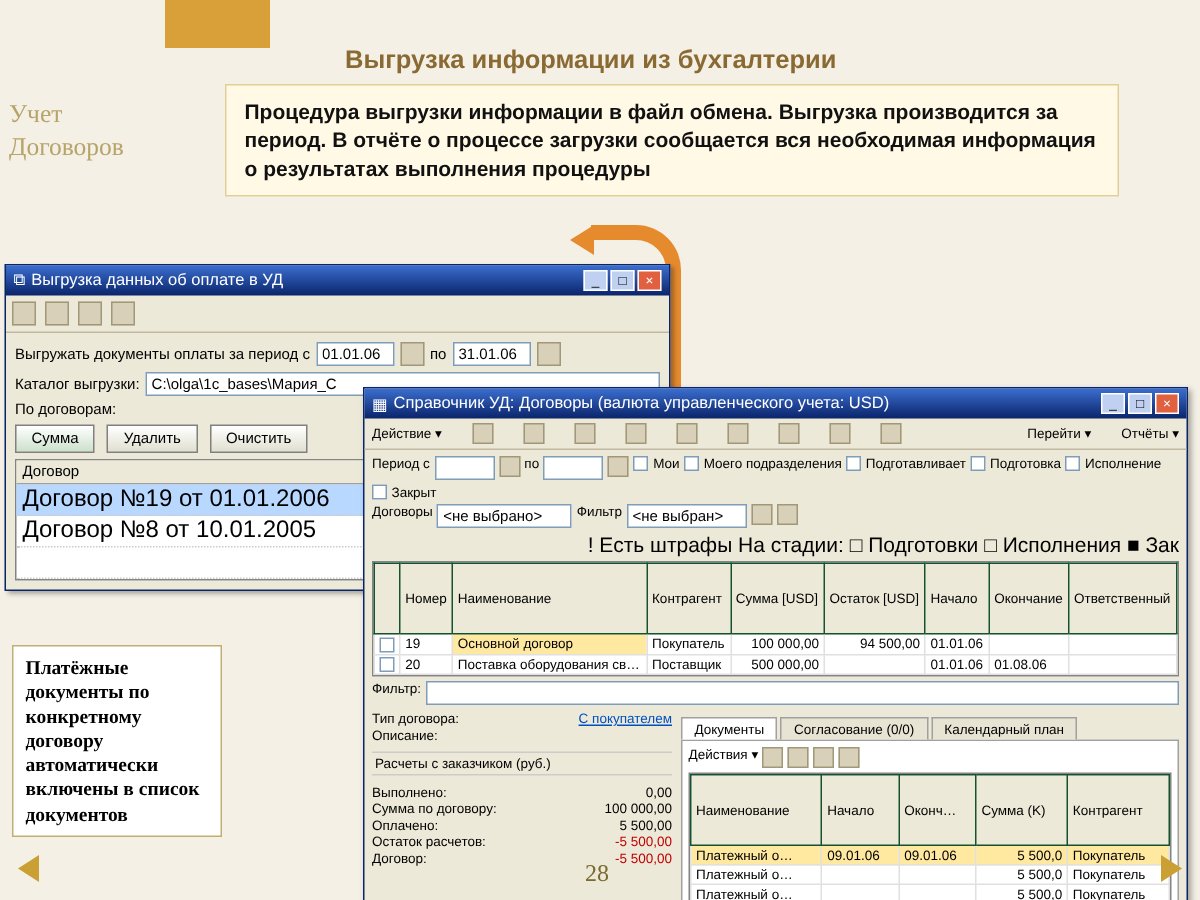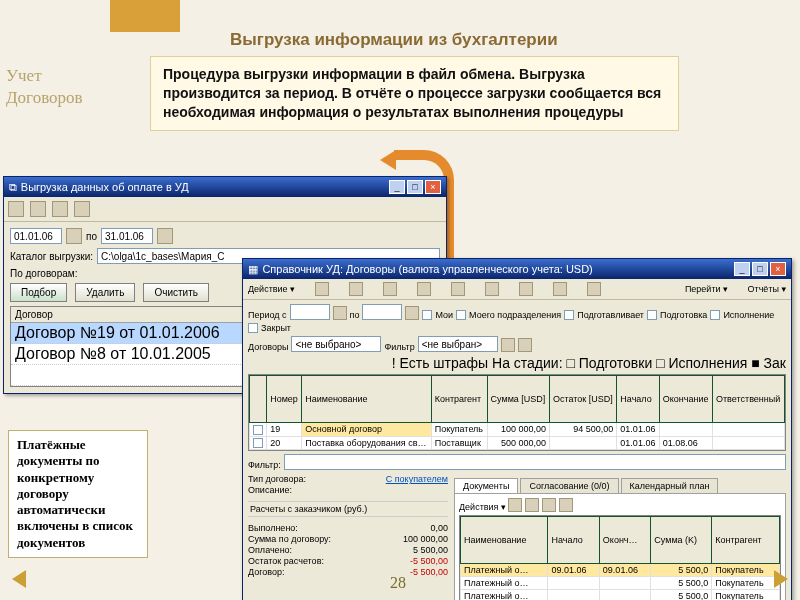--- a/index.html
+++ b/index.html
@@ -2,21 +2,21 @@
 <html><head>
 <meta charset="utf-8">
 <style>
 * { box-sizing: border-box; margin: 0; padding: 0; }
 body { font-family: Tahoma, Arial, sans-serif; font-size: 10px; background: #f4f0e6; width: 800px; height: 600px; position: relative; overflow: hidden; }
 .slide { width: 800px; height: 600px; position: relative; }
 .top-accent { position: absolute; left: 110px; top: 0; width: 70px; height: 32px; background: #d9a03a; }
 .left-col { position: absolute; left: 0; top: 0; width: 132px; height: 600px; }
 .side-title { color: #b7a46a; font-family: "Times New Roman", serif; font-size: 17px; padding: 30px 4px 0 6px; line-height: 1.3; margin-top: 35px; }
 .main-title { position: absolute; left: 230px; top: 30px; color: #8a6a33; font-weight: bold; font-size: 17px; }
-.desc-box { position: absolute; left: 150px; top: 56px; width: 529px; background: #fff9e6; border: 1px solid #e0d098; padding: 8px 12px; font-family: Arial; font-size: 14px; font-weight: bold; color: #111; line-height: 1.35; }
+.desc-box { position: absolute; left: 150px; top: 56px; width: 596px; background: #fff9e6; border: 1px solid #e0d098; padding: 8px 12px; font-family: Arial; font-size: 14px; font-weight: bold; color: #111; line-height: 1.35; }
 .note-box { position: absolute; left: 8px; top: 430px; width: 140px; background: #fff; border: 1px solid #c0b070; padding: 6px 8px; font-family: "Times New Roman", serif; font-weight: bold; font-size: 13px; line-height: 1.25; }
 .page-num { position: absolute; left: 390px; bottom: 8px; color: #7a6a30; font-family: "Times New Roman", serif; font-size: 16px; }
 .nav-tri { position: absolute; bottom: 12px; width: 0; height: 0; border-top: 9px solid transparent; border-bottom: 9px solid transparent; cursor: pointer; }
 .nav-prev { left: 12px; border-right: 14px solid #caa034; }
 .nav-next { right: 12px; border-left: 14px solid #caa034; }
 
 
 .win1 { position: absolute; left: 3px; top: 176px; width: 444px; background: #ece9d8; border: 1px solid #0a246a; box-shadow: 2px 2px 3px rgba(0,0,0,.3); }
 .titlebar { background: linear-gradient(#3b6ecf,#0a246a); color: #fff; font-size: 11px; padding: 3px 5px; display: flex; align-items: center; justify-content: space-between; }
 .titlebar .caption { display: flex; align-items: center; gap: 4px; }
@@ -36,21 +36,21 @@
 .grid .head { background: #ece9d8; border-bottom: 1px solid #a0a0a0; padding: 2px 4px; font-size: 10px; }
 .grid .row { padding: 1px 4px; font-size: 16px; border-bottom: 1px dotted #ccc; }
 .grid .row.sel { background: #b8d8ff; }
 
 
 .win2 { position: absolute; left: 242px; top: 258px; width: 550px; background: #ece9d8; border: 1px solid #0a246a; box-shadow: 2px 2px 4px rgba(0,0,0,.35); font-size: 9px; }
 .win2 .toolbar2 { padding: 3px 5px; border-bottom: 1px solid #c0b8a0; display: flex; align-items: center; gap: 20px; flex-wrap: wrap; }
 .tbsmall { width: 14px; height: 14px; background: #d8d0b8; border: 1px solid #a09878; }
 .chk { width: 10px; height: 10px; border: 1px solid #7f9db9; background: #fff; display: inline-block; vertical-align: middle; }
 .win2-body { padding: 4px 5px; }
-.filter-row { display: flex; align-items: flex-end; gap: 3px; margin-bottom: 3px; flex-wrap: wrap; }
+.filter-row { display: flex; align-items: flex-start; gap: 3px; margin-bottom: 3px; flex-wrap: wrap; }
 .table2 { border: 1px solid #848484; background: #fff; margin-top: 3px; }
 .table2 table { border-collapse: collapse; width: 100%; font-size: 9px; }
 .table2 th { background: #ece9d8; border: 1px solid #14532d; padding: 18px 3px; font-weight: normal; text-align: left; }
 .table2 td { border: 1px solid #e0e0e0; padding: 1px 3px; }
 .table2 td.num { text-align: right; }
 .table2 .hl { background: #ffe8a0; }
 .tabs { display: flex; margin-top: 5px; }
 .tab { border: 1px solid #a0a0a0; border-bottom: none; padding: 2px 8px; background: #e8e4d4; font-size: 9px; margin-right: 2px; cursor: pointer; }
 .tab.active { background: #fff; }
 .panel { border: 1px solid #a0a0a0; background: #fff; padding: 4px; }
@@ -91,35 +91,36 @@
       </div>
     </div>
     <div class="toolbar">
       <span class="tbicon"></span>
       <span class="tbicon"></span>
       <span class="tbicon"></span>
       <span class="tbicon"></span>
     </div>
     <div class="body">
       <div class="form-row">
+        <label>Выгружать документы оплаты за период с</label>
         <input class="txt" style="width: 52px;" value="01.01.06">
         <span class="tbicon"></span>
         <label>по</label>
         <input class="txt" style="width: 52px;" value="31.01.06">
         <span class="tbicon"></span>
       </div>
       <div class="form-row">
         <label>Каталог выгрузки:</label>
         <input class="txt" style="flex: 1 1 0%;" value="C:\olga\1c_bases\Мария_С">
       </div>
       <div class="form-row">
           <label>По договорам:</label>
         </div>
       <div class="btn-row">
-        <button class="btn primary">Подбор</button>
+        <button class="btn primary">Сумма</button>
         <button class="btn">Удалить</button>
         <button class="btn">Очистить</button>
       </div>
       <div class="grid">
         <div class="head">Договор</div>
         <div class="row sel">Договор №19 от 01.01.2006</div>
         <div class="row">Договор №8 от 10.01.2005</div>
         <div class="row">&nbsp;</div>
       </div>
     </div>

